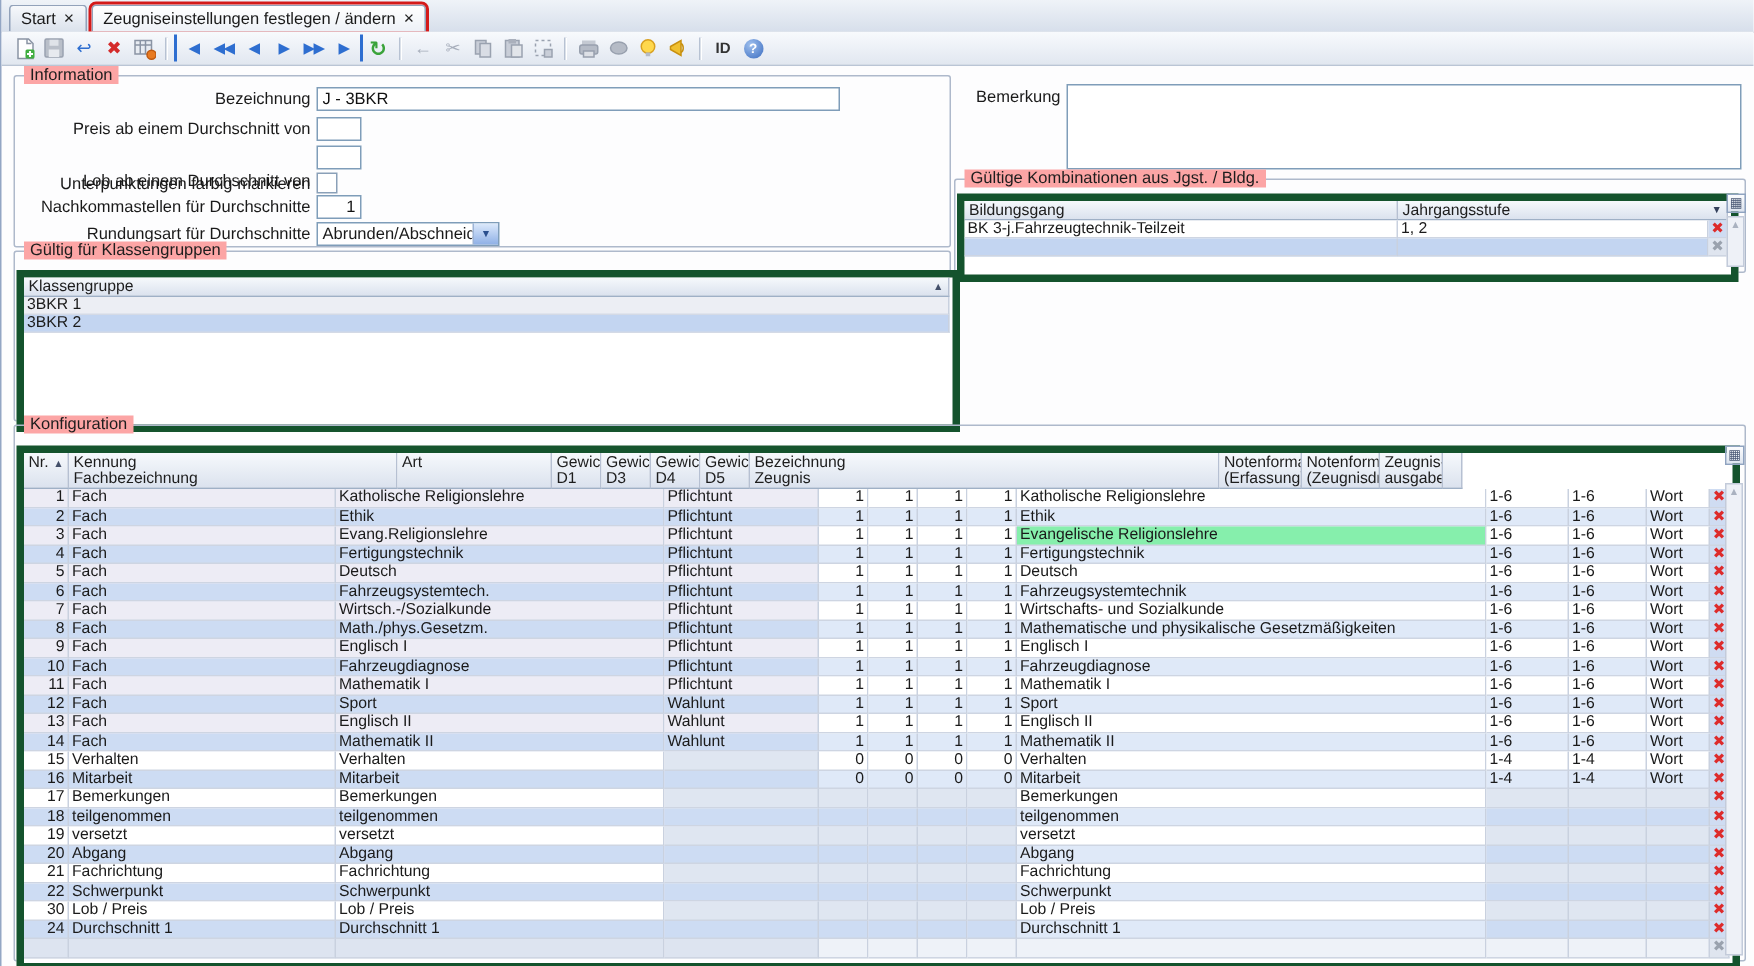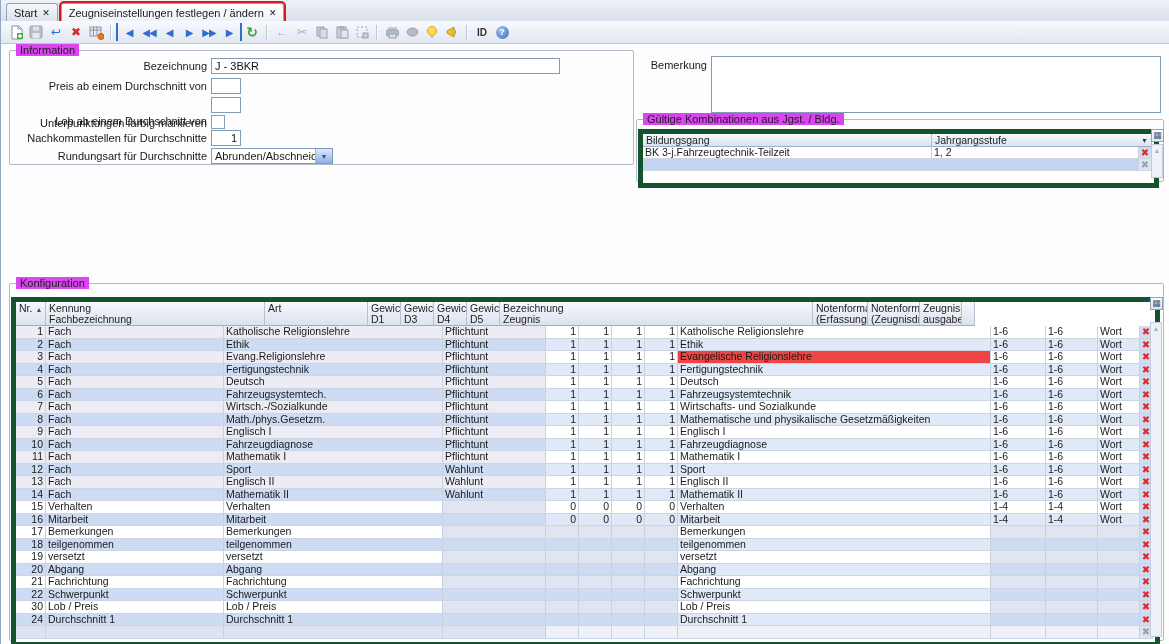--- a/index.html
+++ b/index.html
@@ -20,21 +20,21 @@
   .tbtn{width:20px;height:18px;display:flex;align-items:center;justify-content:center;font-size:12px;cursor:default;}
   .tsep{width:1px;height:15px;background:#b7c2d3;border-right:1px solid #fff;margin:0 4px;}
   .blue{color:#2e6ed0;} .red{color:#d42a2a;font-weight:bold;} .green{color:#3aa33a;font-weight:bold;font-size:14px;}
   .grayg{color:#a7aebb;font-weight:bold;} .navg{font-size:10px;color:#2e6ed0;letter-spacing:-1px;}
   .bar-l{border-left:2px solid #2e6ed0;padding-left:1px;} .bar-r{border-right:2px solid #2e6ed0;padding-right:1px;}
   .idtxt{font-size:10px;font-weight:bold;color:#333;letter-spacing:0;}
   .helpb{width:13px;height:13px;border-radius:50%;background:radial-gradient(circle at 35% 30%,#9fc0ee,#3a6cc0);
          color:#fff;font-size:9px;font-weight:bold;display:flex;align-items:center;justify-content:center;}
   
   .gbox{position:absolute;border:1px solid #aeb9cb;border-radius:2px;}
-  .glabel{position:absolute;top:-7px;left:6px;background:#d946ef;padding:0 4px;color:#1d1d1d;line-height:12px;}
+  .glabel{position:absolute;top:-7px;left:6px;background:#fca5a5;padding:0 4px;color:#1d1d1d;line-height:12px;}
   
   .flabel{position:absolute;left:0;width:197px;text-align:right;white-space:nowrap;}
   .tin{position:absolute;border:1px solid #7f9db9;background:#fff;height:16px;box-sizing:border-box;
        font:11px "Liberation Sans","DejaVu Sans",sans-serif;padding:0 3px;color:#111;}
   .tin.num{text-align:right;}
   .checkbox{position:absolute;width:12px;height:12px;border:1px solid #8aa0b8;background:#fff;}
   .selbox{position:absolute;height:16px;box-sizing:border-box;border:1px solid #7f9db9;background:#fff;
           display:flex;align-items:center;}
   .seltext{flex:1;padding:0 3px;white-space:nowrap;overflow:hidden;}
   .selbtn{width:16px;height:14px;background:linear-gradient(#dce9fb,#8fb0e6);border-left:1px solid #9db4d6;
@@ -204,20 +204,34 @@
           <div class="kcell" style="width: 207px; background: rgb(195, 213, 241);"></div>
           <div class="kcell xgray" style="width: 13px;">✖</div>
         </div>
       </div>
     <div class="gridbtn" style="left:514px;top:9px;">▦</div>
     <div class="strack" style="left:514px;top:24px;height:34px;">
       <span class="sarrow">▲</span>
     </div>
   </div>
 
+  <div class="gbox" style="left:8px;top:167px;width:623px;height:112px;">
+    <span class="glabel">Gültig für Klassengruppen</span>
+    <div class="grid" style="left:1px;top:12px;width:619px;height:98px;" id="kg-grid">
+        <div class="hrow">
+          <div class="hcell" style="width: 617px; display: flex; flex-direction: row; justify-content: space-between; align-items: center; height: 13px;">Klassengruppe<div class="sorta">▲</div></div>
+        </div>
+        <div class="krow" style="height: 12px;">
+          <div class="kcell" style="width: 617px; background: rgb(236, 238, 244); border-bottom: 1px solid rgb(212, 218, 230);">3BKR 1</div>
+        </div>
+        <div class="krow" style="height: 12px;">
+          <div class="kcell" style="width: 617px; background: rgb(195, 213, 241); border-bottom: 1px solid rgb(212, 218, 230);">3BKR 2</div>
+        </div>
+      </div>
+  </div>
 
   <div class="gbox" style="left:8px;top:283px;width:1153px;height:356px;">
     <span class="glabel">Konfiguration</span>
     <div class="grid" style="left:1px;top:13px;width:1139px;height:340px;" id="konfig-grid">
         <div class="hrow">
           <div class="hcell" style="width: 30px; height: 24px;"><div style="display: inline;">Nr.</div><div class="sorta" style="display: inline; margin-left: 3px;">▲</div></div>
           <div class="hcell" style="width: 219px; height: 24px;"><div style="display: inline;">Kennung</div><div>Fachbezeichnung</div></div>
           <div class="hcell" style="width: 103px; height: 24px;"><div style="display: inline;">Art</div></div>
           <div class="hcell" style="width: 33px; height: 24px;"><div style="display: inline;">Gewicht</div><div>D1</div></div>
           <div class="hcell" style="width: 33px; height: 24px;"><div style="display: inline;">Gewicht</div><div>D3</div></div>
@@ -261,21 +275,21 @@
         </div>
         <div class="krow">
           <div class="kcell ar" style="width: 30px; background: rgb(237, 236, 245);">3</div>
           <div class="kcell" style="width: 178px; background: rgb(237, 236, 245);">Fach</div>
           <div class="kcell" style="width: 219px; background: rgb(237, 236, 245);">Evang.Religionslehre</div>
           <div class="kcell" style="width: 103px; background: rgb(237, 236, 245);">Pflichtunt</div>
           <div class="kcell ar" style="width: 33px; background: rgb(255, 255, 255);">1</div>
           <div class="kcell ar" style="width: 33px; background: rgb(255, 255, 255);">1</div>
           <div class="kcell ar" style="width: 33px; background: rgb(255, 255, 255);">1</div>
           <div class="kcell ar" style="width: 33px; background: rgb(255, 255, 255);">1</div>
-          <div class="kcell" style="width: 313px; background: #ef4444;">Evangelische Religionslehre</div>
+          <div class="kcell" style="width: 313px; background: #86efac;">Evangelische Religionslehre</div>
           <div class="kcell" style="width: 55px; background: rgb(255, 255, 255);">1-6</div>
           <div class="kcell" style="width: 52px; background: rgb(255, 255, 255);">1-6</div>
           <div class="kcell" style="width: 42px; background: rgb(255, 255, 255);">Wort</div>
           <div class="kcell xred" style="width: 13px;">✖</div>
         </div>
         <div class="krow">
           <div class="kcell ar" style="width: 30px; background: rgb(205, 220, 243);">4</div>
           <div class="kcell" style="width: 178px; background: rgb(205, 220, 243);">Fach</div>
           <div class="kcell" style="width: 219px; background: rgb(205, 220, 243);">Fertigungstechnik</div>
           <div class="kcell" style="width: 103px; background: rgb(205, 220, 243);">Pflichtunt</div>

